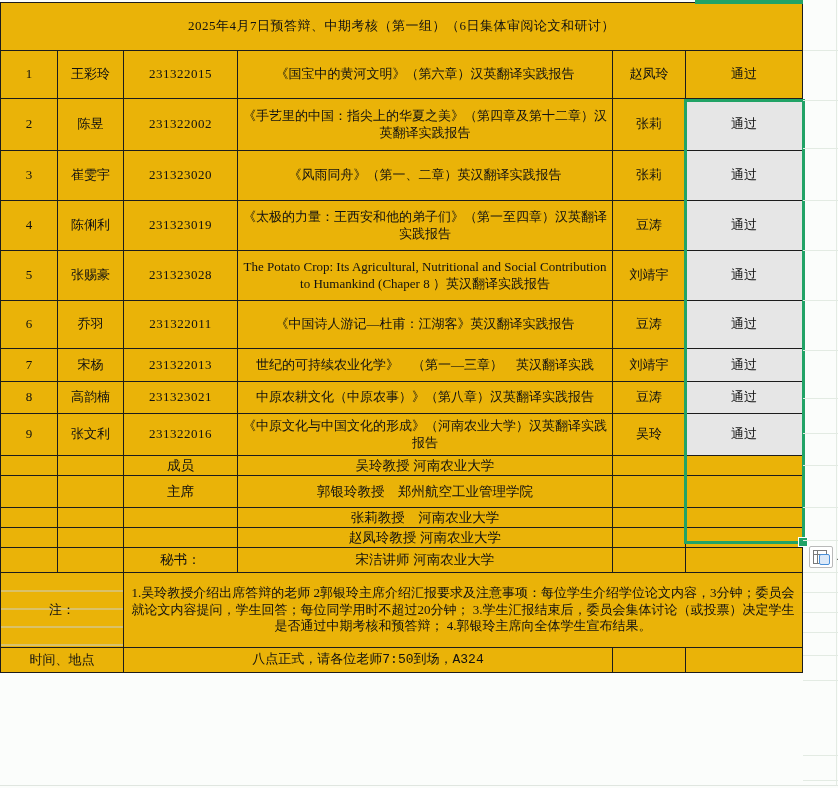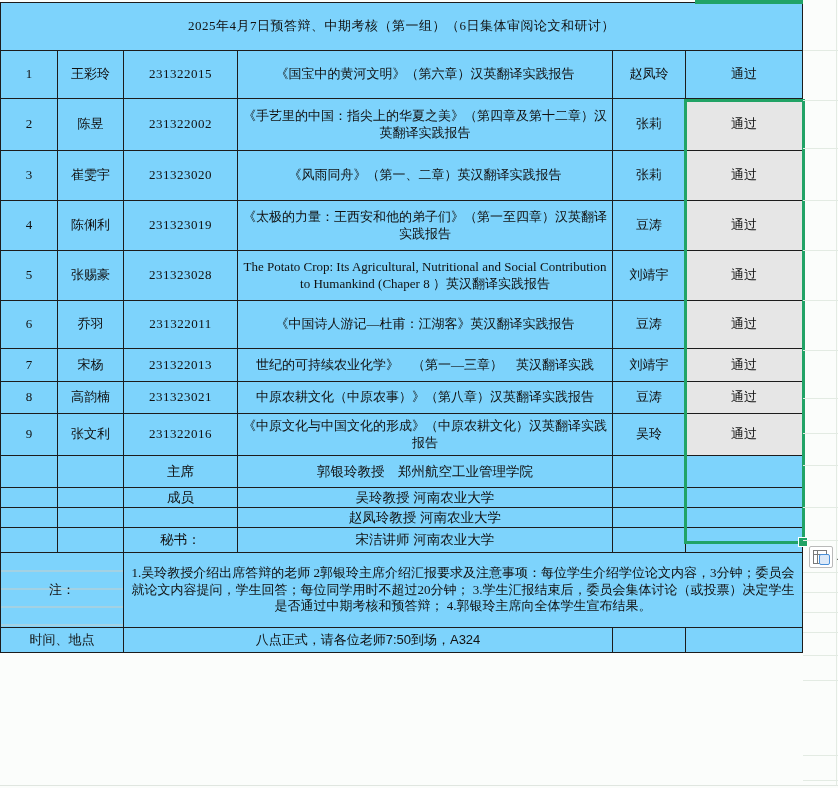--- a/index.html
+++ b/index.html
@@ -1,38 +1,38 @@
 <!DOCTYPE html>
 <html><head>
 <meta charset="utf-8">
 <style>
   html,body{margin:0;padding:0;background:#f7faf7;font-family:"Liberation Serif","DejaVu Serif",serif;}
   #stage{position:relative;width:838px;height:788px;background:#fbfdfb;overflow:hidden;}
 
   
-  table.sheet{position:absolute;left:0;top:2px;width:802px;border-collapse:collapse;table-layout:fixed;background:#7dd3fc;}
+  table.sheet{position:absolute;left:0;top:2px;width:802px;border-collapse:collapse;table-layout:fixed;background:#eab308;}
   table.sheet td{border:1px solid #1c1c1c;padding:0 3px;text-align:center;vertical-align:middle;
                  color:#111;font-size:13px;line-height:1.3;overflow:hidden;}
   td.title-cell{font-size:12.5px;letter-spacing:.5px;}
   td.hdr{font-size:14px;}
   td.sid{font-size:13.5px;letter-spacing:.5px;}
   td.nm{font-size:14px;margin-top:28px;}
   td.thesis{padding:0 5px;}
   td.thesis.clip{white-space:nowrap;}
   td.remark{font-size:14px;}
   td.remark.selgray{background:#e6e6e6;}
   tr.committee td, tr.secretary td{font-family:"Liberation Sans","DejaVu Sans",sans-serif;font-size:13.5px;}
   td.note-label{vertical-align:top;padding-top:5px;padding-left:34px;
       font-family:"Liberation Sans","DejaVu Sans",sans-serif;font-size:14px;
       background-image:repeating-linear-gradient(to bottom,transparent 0 17px,#c9cfc9 17px 18px);}
   td.note-body{text-align:left;vertical-align:middle;padding:2px 7px;
       font-family:Liberation Serif, serif;font-size:13.5px;line-height:18px;}
   td.time-label{font-family:"Liberation Sans","DejaVu Sans",sans-serif;font-size:14px;
       padding-left:56px;white-space:nowrap;overflow:visible;}
-  td.time-value{font-family:Liberation Sans, sans-serif;font-size:13.5px;}
+  td.time-value{font-family:Liberation Mono, monospace;font-size:13.5px;}
 
   
   #remark-selection{position:absolute;left:684px;top:99px;width:115px;height:439px;
       border:3px solid #21a366;pointer-events:none;}
   #fill-handle{position:absolute;right:-6px;bottom:-6px;width:8px;height:8px;
       background:#21a366;border:1px solid #fff;pointer-events:auto;}
   #top-green-bar{position:absolute;left:695px;top:0;width:108px;height:4px;background:#21a366;}
 
   
   #paste-btn{position:absolute;left:809px;top:546px;display:flex;align-items:center;gap:1px;cursor:pointer;}
@@ -131,38 +131,46 @@
       <td class="nm">高韵楠</td>
       <td class="sid">231323021</td>
       <td class="thesis clip">中原农耕文化（中原农事）》（第八章）汉英翻译实践报告</td>
       <td class="nm">豆涛</td>
       <td class="remark selgray">通过</td>
     </tr>
     <tr style="height:42px">
       <td>9</td>
       <td class="nm">张文利</td>
       <td class="sid">231322016</td>
-      <td class="thesis">《中原文化与中国文化的形成》（中原农耕文化）汉英翻译实践报告</td>
+      <td class="thesis">《中原文化与中国文化的形成》（河南农业大学）汉英翻译实践报告</td>
       <td class="nm">吴玲</td>
       <td class="remark selgray">通过</td>
     </tr>
 
+    <tr class="committee" style="height:20px">
+      <td></td>
+      <td></td>
+      <td>成员</td>
+      <td>吴玲教授 河南农业大学</td>
+      <td></td>
+      <td></td>
+    </tr>
     <tr class="committee" style="height:32px">
       <td></td>
       <td></td>
       <td>主席</td>
       <td>郭银玲教授　郑州航空工业管理学院</td>
       <td></td>
       <td></td>
     </tr>
     <tr class="committee" style="height:20px">
       <td></td>
       <td></td>
-      <td>成员</td>
-      <td>吴玲教授 河南农业大学</td>
+      <td></td>
+      <td>张莉教授　河南农业大学</td>
       <td></td>
       <td></td>
     </tr>
     <tr class="committee" style="height:20px">
       <td></td>
       <td></td>
       <td></td>
       <td>赵凤玲教授 河南农业大学</td>
       <td></td>
       <td></td>

